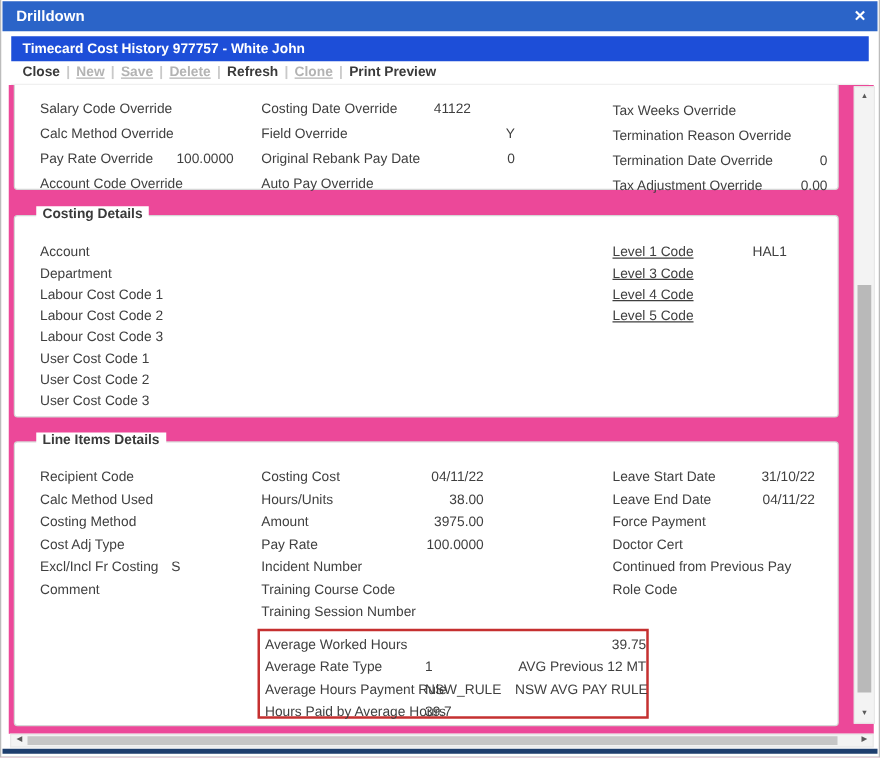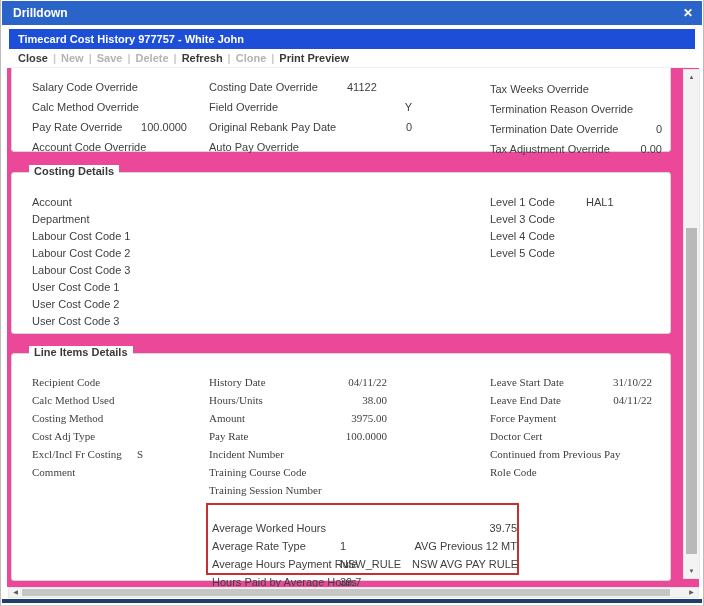--- a/index.html
+++ b/index.html
@@ -13,39 +13,39 @@
   .titlebar{position:absolute;left:1px;right:1px;top:1px;height:24px;background:#2b64c8;
     color:#fff;font-weight:bold;font-size:12px;line-height:24px;padding-left:11px;box-sizing:border-box;}
   .close-x{position:absolute;right:6px;top:4px;width:16px;height:16px;line-height:16px;
     text-align:center;font-weight:bold;font-size:12px;color:#fff;cursor:pointer;}
   .subheader{position:absolute;left:8px;right:8px;top:29px;height:20px;background:#1d4ed8;
     color:#fff;font-weight:bold;font-size:11px;line-height:20px;padding-left:9px;box-sizing:border-box;}
   
   .toolbar{position:absolute;left:8px;right:8px;top:50px;height:17px;line-height:17px;
     padding-left:9px;font-weight:bold;border-bottom:1px solid #f0f0f0;white-space:nowrap;}
   .tb-item{color:#3a3a3a;margin:0 4px;cursor:pointer;display:inline-block;}
-  .tb-item.disabled{color:#b3b3b3;cursor:default;}
+  .tb-item.disabled{color:#b3b3b3;cursor:default;text-decoration:underline;}
   .tb-sep{color:#c9c9c9;margin:0 1px;}
   
   .content{position:absolute;left:6px;top:68px;width:692px;height:519px;overflow:hidden;background:#ec4899;}
   .section{position:absolute;left:4px;width:660px;border:1px solid #d6d6d6;border-radius:3px;background:#fff;box-sizing:border-box;}
   #sec-overrides{top:-26px;height:110px;}
   #sec-costing{top:104px;height:162px;}
   #sec-lineitems{top:285px;height:228px;}
   .legend{position:absolute;top:-8px;left:17px;background:#fff;padding:0 5px;font-weight:bold;color:#3a3a3a;white-space:nowrap;}
   .col{position:absolute;}
   .row{display:flex;align-items:center;white-space:nowrap;}
-  .r20 .row{height:20px;} .r17 .row{height:17px;} .r18 .row{height:18px;font-family:Liberation Serif, serif;}
+  .r20 .row{height:20px;} .r17 .row{height:17px;} .r18 .row{height:18px;}
   .lbl{flex:0 0 auto;}
-  .lw105{width:105px;} .lw120{width:96px;} .lw128{width:128px;} .lw138{width:138px;}
+  .lw105{width:105px;} .lw120{width:112px;text-decoration:underline;} .lw128{width:128px;} .lw138{width:138px;}
   .val{flex:1 1 auto;text-align:right;}
   .val.vl{text-align:left;}
   
   .redbox{position:absolute;left:194px;top:149px;width:313px;height:72px;
-    border:2px solid #c53030;box-sizing:border-box;padding:14px 0 0 4px;background:#fff;}
+    border:2px solid #c53030;box-sizing:border-box;padding:2px 0 0 4px;background:#fff;}
   .redbox .row{height:18px;}
   .rv1{flex:0 0 auto;} .w38{width:38px;text-align:right;} .w35{width:35px;} .w72{width:72px;} .w40{width:40px;}
   .rv2{flex:1 1 auto;text-align:right;}
   
   .vscroll{position:absolute;left:682px;top:69px;width:17px;height:510px;background:#f3f3f3;
     border:1px solid #e8e8e8;box-sizing:border-box;}
   .vs-btn{position:absolute;left:0;width:15px;height:14px;line-height:14px;text-align:center;
     font-size:6px;color:#5a5a5a;cursor:pointer;}
   .vs-up{top:0;} .vs-down{bottom:0;}
   .vs-thumb{position:absolute;left:2px;width:11px;top:158px;height:326px;background:#b9b9b9;cursor:pointer;}
@@ -213,21 +213,21 @@
             <span class="lbl lw105">Excl/Incl Fr Costing</span>
             <span class="val vl">S</span>
           </div>
         <div class="row">
             <span class="lbl lw105">Comment</span>
             <span class="val vl"></span>
           </div>
       </div>
       <div class="col r18" style="left:197px;top:19px;width:178px">
         <div class="row">
-            <span class="lbl">History Date</span>
+            <span class="lbl">Costing Cost</span>
             <span class="val">04/11/22</span>
           </div>
         <div class="row">
             <span class="lbl">Hours/Units</span>
             <span class="val">38.00</span>
           </div>
         <div class="row">
             <span class="lbl">Amount</span>
             <span class="val">3975.00</span>
           </div>

